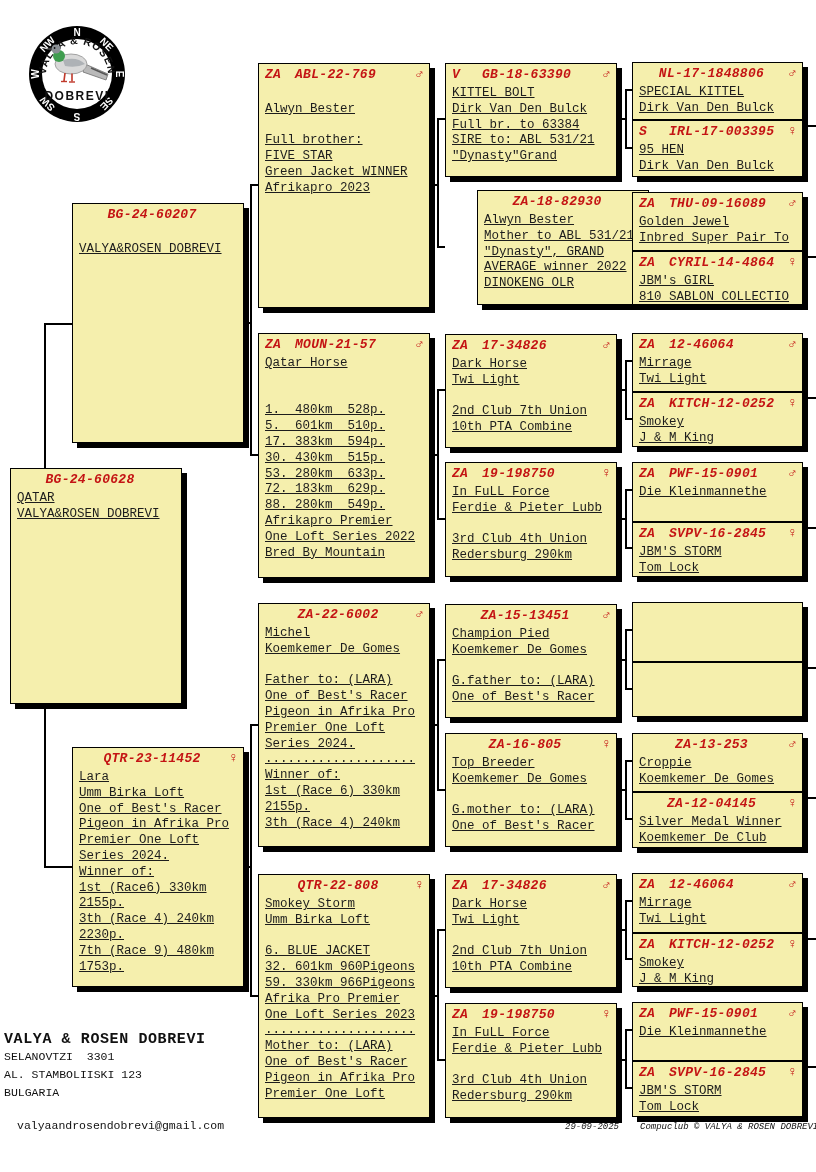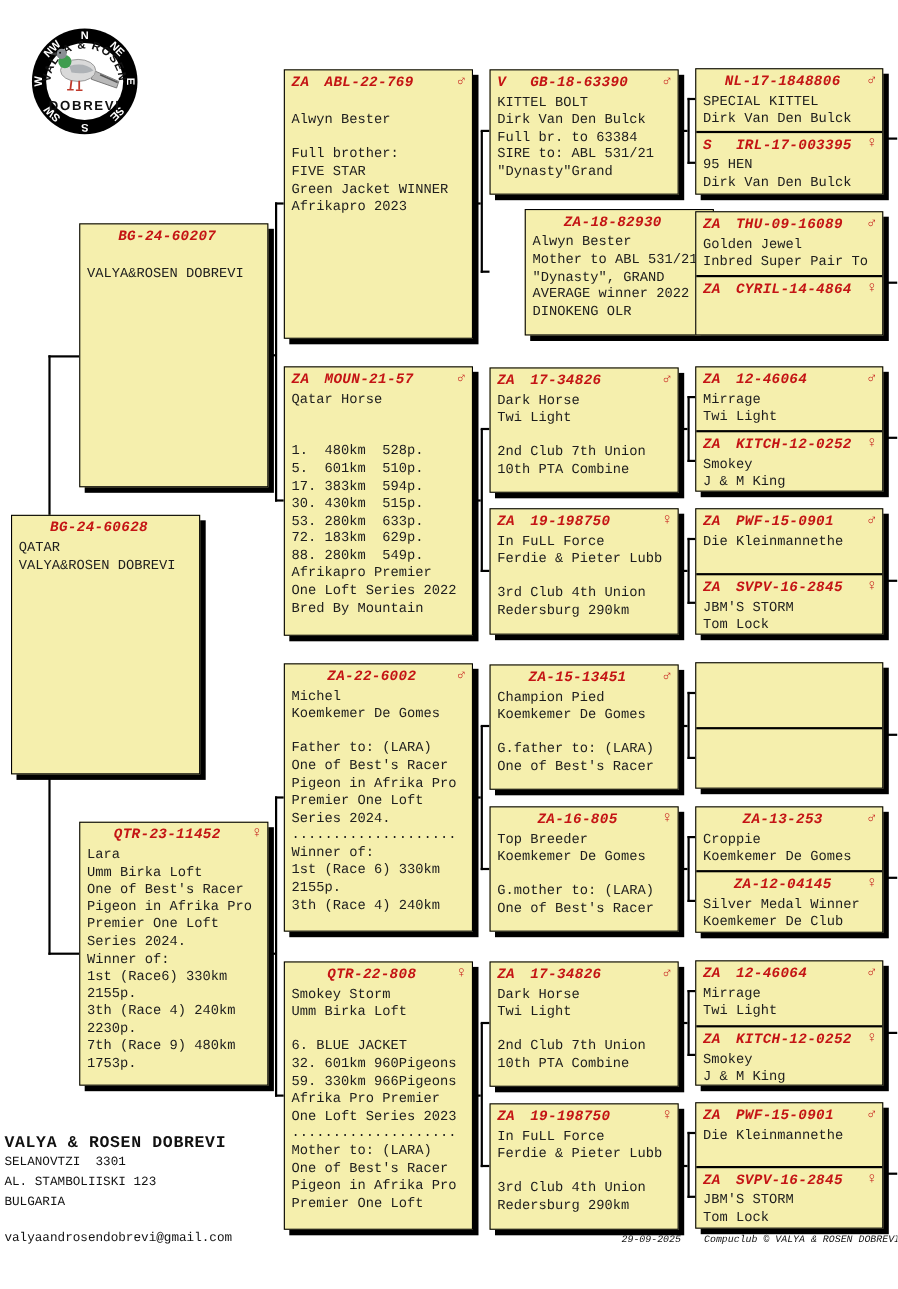--- a/index.html
+++ b/index.html
@@ -10,29 +10,29 @@
   
   .card{position:absolute;background:var(--fill);border:1.5px solid #000;box-shadow:5px 5px 0 #000;
         box-sizing:border-box;z-index:2;overflow:hidden;}
   .trow{display:flex;align-items:flex-start;padding:3px 5px 0 6px;height:17px;
         font-family:"Liberation Mono","DejaVu Sans Mono",monospace;font-style:italic;font-weight:bold;
         font-size:13px;color:var(--red);letter-spacing:.3px;}
   .country{width:30px;}
   .ring{flex:1;white-space:pre;}
   .ring.c{text-align:center;}
   .sex{font-style:normal;font-weight:bold;font-size:14px;line-height:14px;width:13px;text-align:right;}
-  .btxt{padding:2px 17px 0 6px;font-size:12.5px;line-height:15.8px;color:var(--ink);white-space:pre;}
+  .btxt{padding:2px 17px 0 6px;font-size:12.5px;line-height:15.8px;color:var(--ink);white-space:pre;text-decoration:underline;}
   .half{position:absolute;left:0;right:0;border:none;box-shadow:none;background:none;z-index:3;}
   .divider{position:absolute;left:-2px;right:-2px;height:2px;background:#000;z-index:4;}
   .cline{position:absolute;background:#000;z-index:1;}
   
   .owner{position:absolute;left:4px;top:1031px;color:#111;}
   .owner-name{font-weight:bold;font-size:15px;letter-spacing:.6px;white-space:pre;}
   .owner-line{font-size:11.5px;line-height:18px;white-space:pre;}
-  .owner-email{font-size:11.5px;margin-top:17px;}
+  .owner-email{font-size:11.5px;margin-top:17px;margin-left:13px;}
   .footer{position:absolute;top:1122px;font-style:italic;font-size:9px;color:#111;white-space:pre;}
   .footer.date{left:565px;}
   .footer.credit{left:640px;}
   .logo{position:absolute;left:7px;top:4px;}
 </style>
 </head>
 <body>
 
 <div class="page">
 
@@ -372,20 +372,22 @@
           <div class="btxt">Golden Jewel
 Inbred Super Pair To</div>
         </div>
         <div class="divider" style="top: 57px;"></div>
         <div class="card half" style="top: 59px; bottom: 0px; height: auto;">
           <div class="trow">
             <span class="country">ZA</span>
             <span class="ring">CYRIL-14-4864</span>
             <span class="sex">♀</span>
           </div>
+          <div class="btxt">JBM's GIRL
+810 SABLON COLLECTIO</div>
         </div>
       </div>
       <div class="card" style="left: 632px; top: 333px; width: 171px; height: 114px;">
         <div class="card half" style="top: 0px; height: 58px;">
           <div class="trow">
             <span class="country">ZA</span>
             <span class="ring">12-46064</span>
             <span class="sex">♂</span>
           </div>
           <div class="btxt">Mirrage

